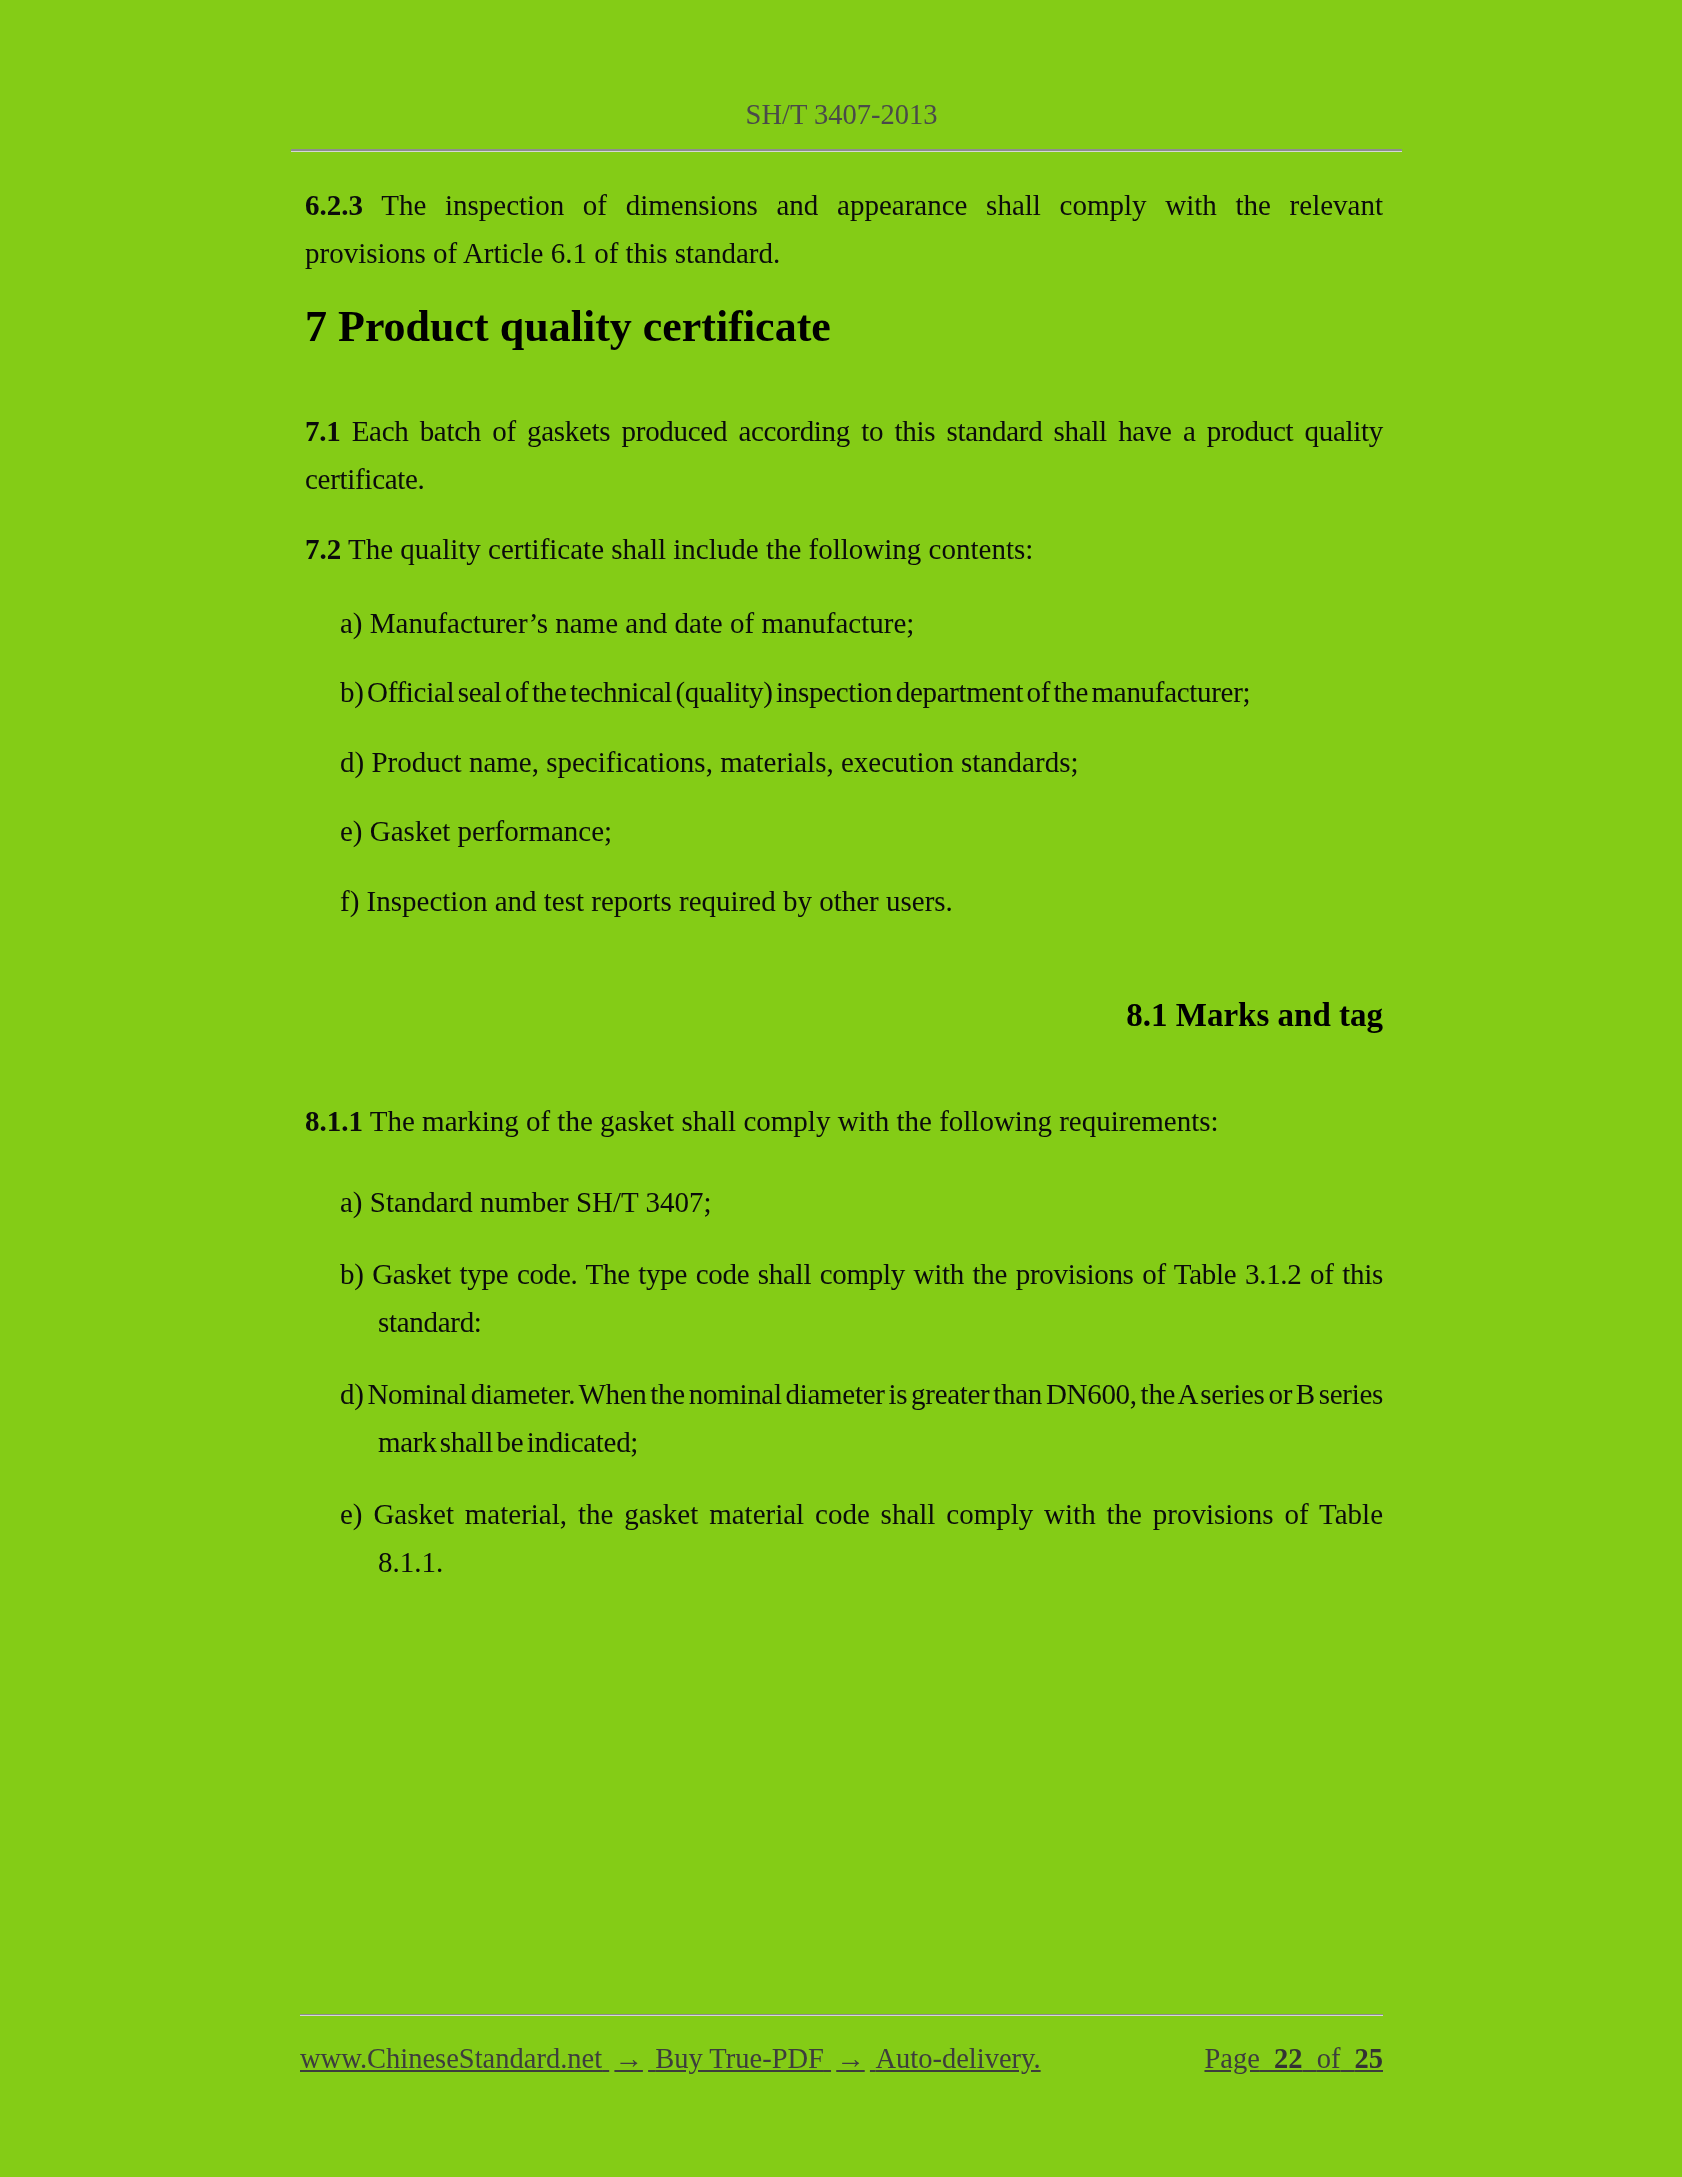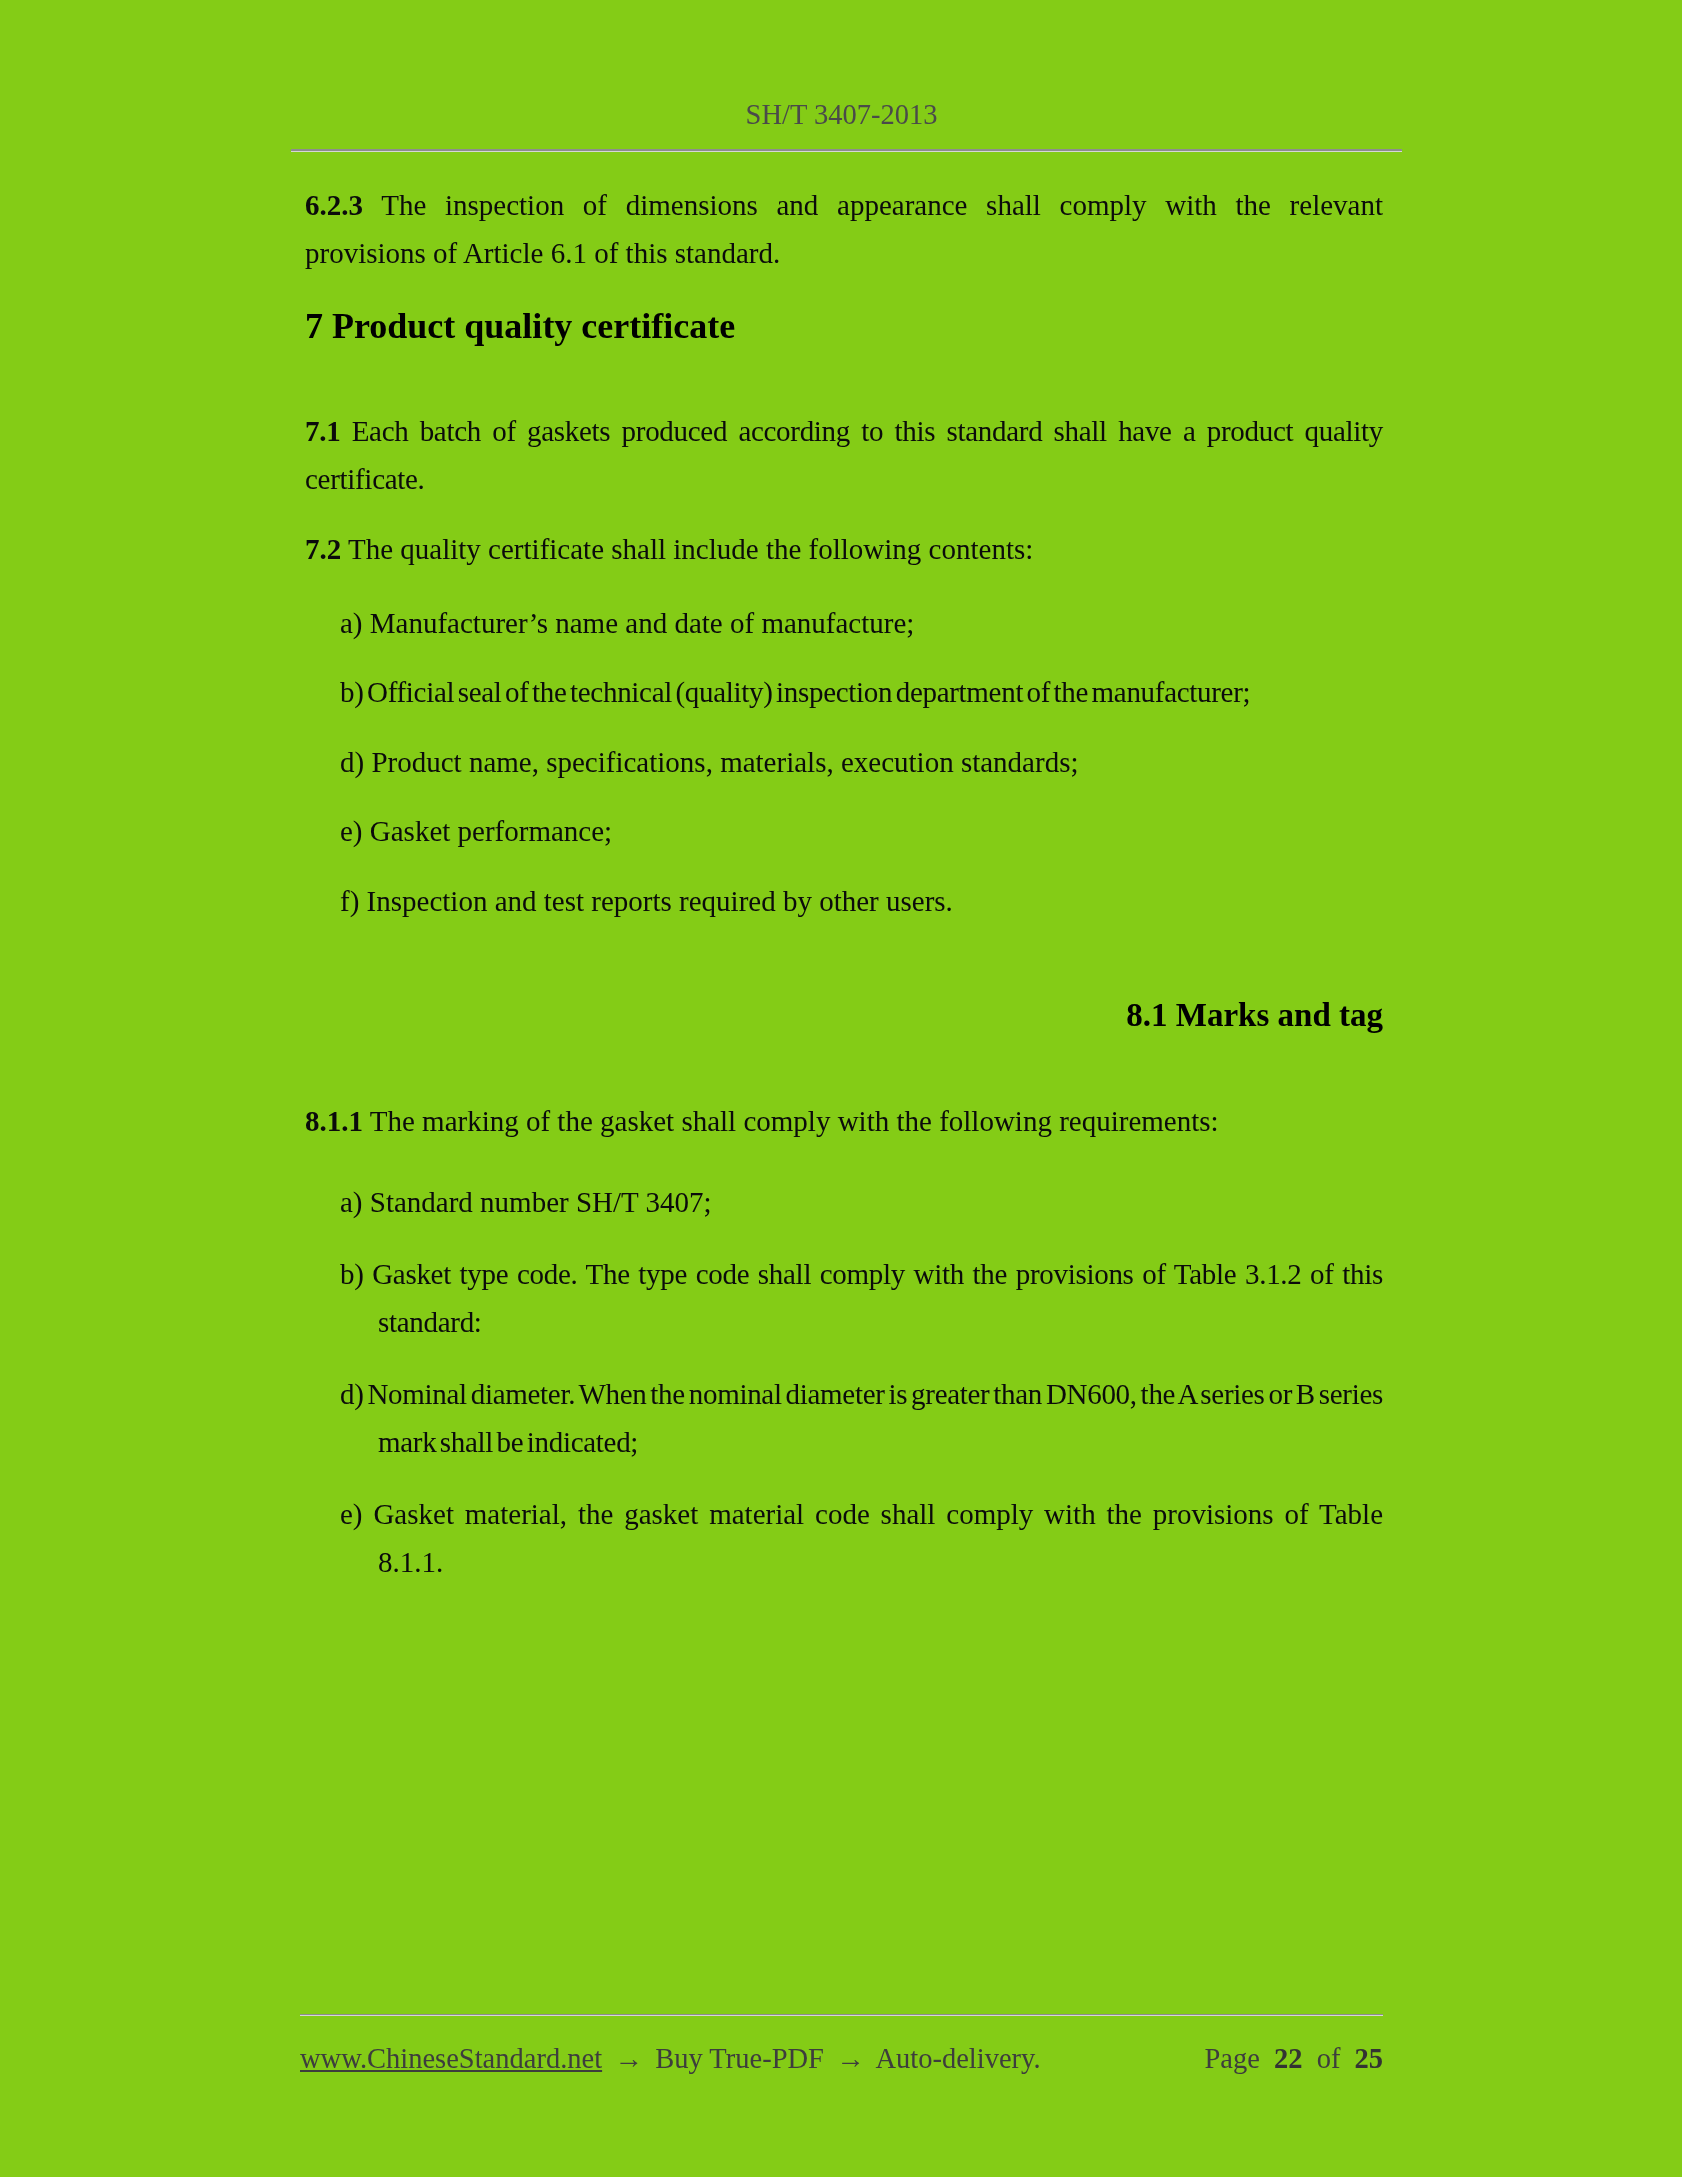--- a/index.html
+++ b/index.html
@@ -31,21 +31,21 @@
   .content {
     position: absolute;
     top: 139px; left: 305px; width: 1078px;
     font-size: 29px; line-height: 48px;
   }
   .para { margin: 0; text-align: justify; }
   .cnum { font-weight: bold; }
   .p623 { margin-top: 42px; }
   .h-section {
     margin: 0;
-    font-size: 36px; line-height: 47px;
+    font-size: 44px; line-height: 47px;
     font-weight: bold; color: #000;
     text-align: left;
   }
   .h7  { margin-top: 26px; }
   .p71 { margin-top: 57px; }
   .p72 { margin-top: 21.6px; }
   .list { margin-left: 35px; }
   .item {
     margin: 21.6px 0 0 0;
     padding-left: 38px; text-indent: -38px;
@@ -70,20 +70,21 @@
     border-top: 1.7px solid #8d8d8d;
     box-shadow: 0 0.9px 0 #d6d6d6 inset;
     color: #3d3d3d;
     font-size: 28.5px; line-height: 36px;
   }
   .footer-row {
     display: flex;
     justify-content: space-between;
     align-items: center;
     padding-top: 26px;
+    text-decoration: underline;
   }
   .footer-left span, .footer-left a { white-space: nowrap; }
   .flink {
     color: #3d3d3d;
     text-decoration: underline;
     cursor: pointer;
   }
   .farrow { padding: 0 5.2px; color: #3d3d3d; }
   .footer-page { word-spacing: 7px; }
   .footer-page .pg-bold { font-weight: bold; color: #333333; }

